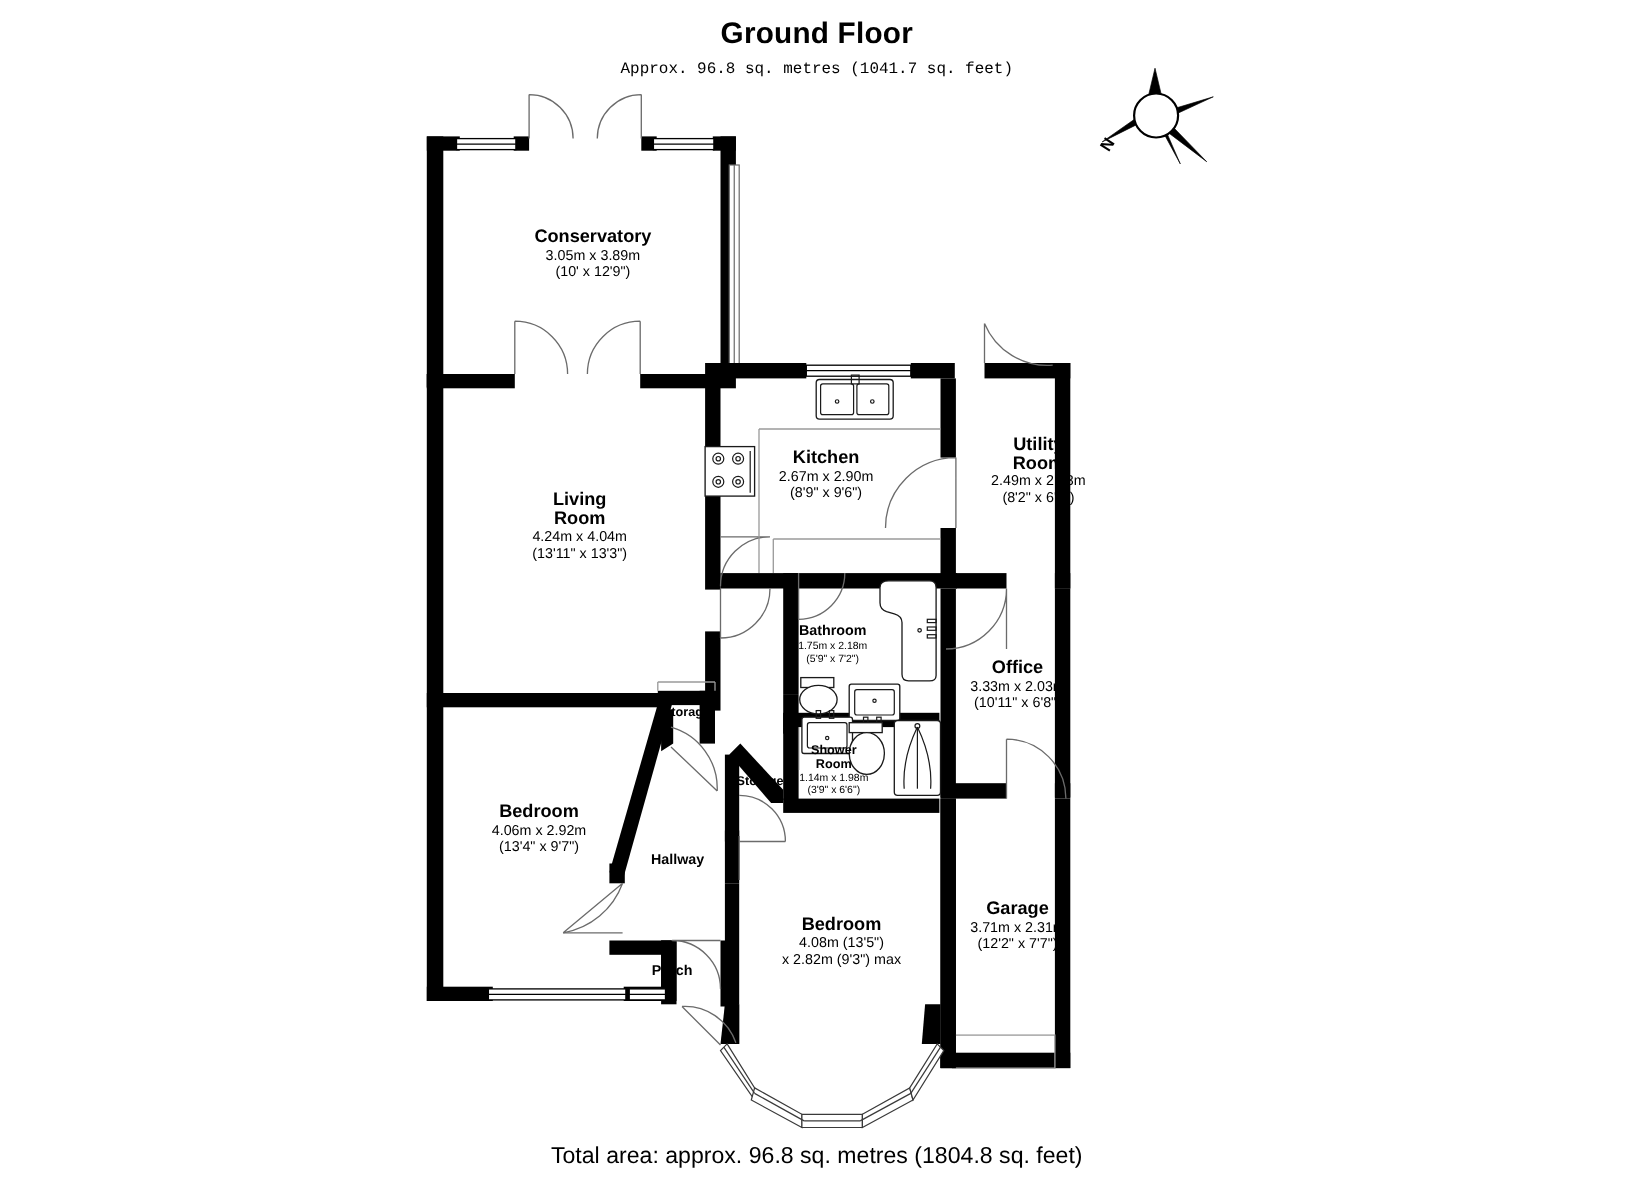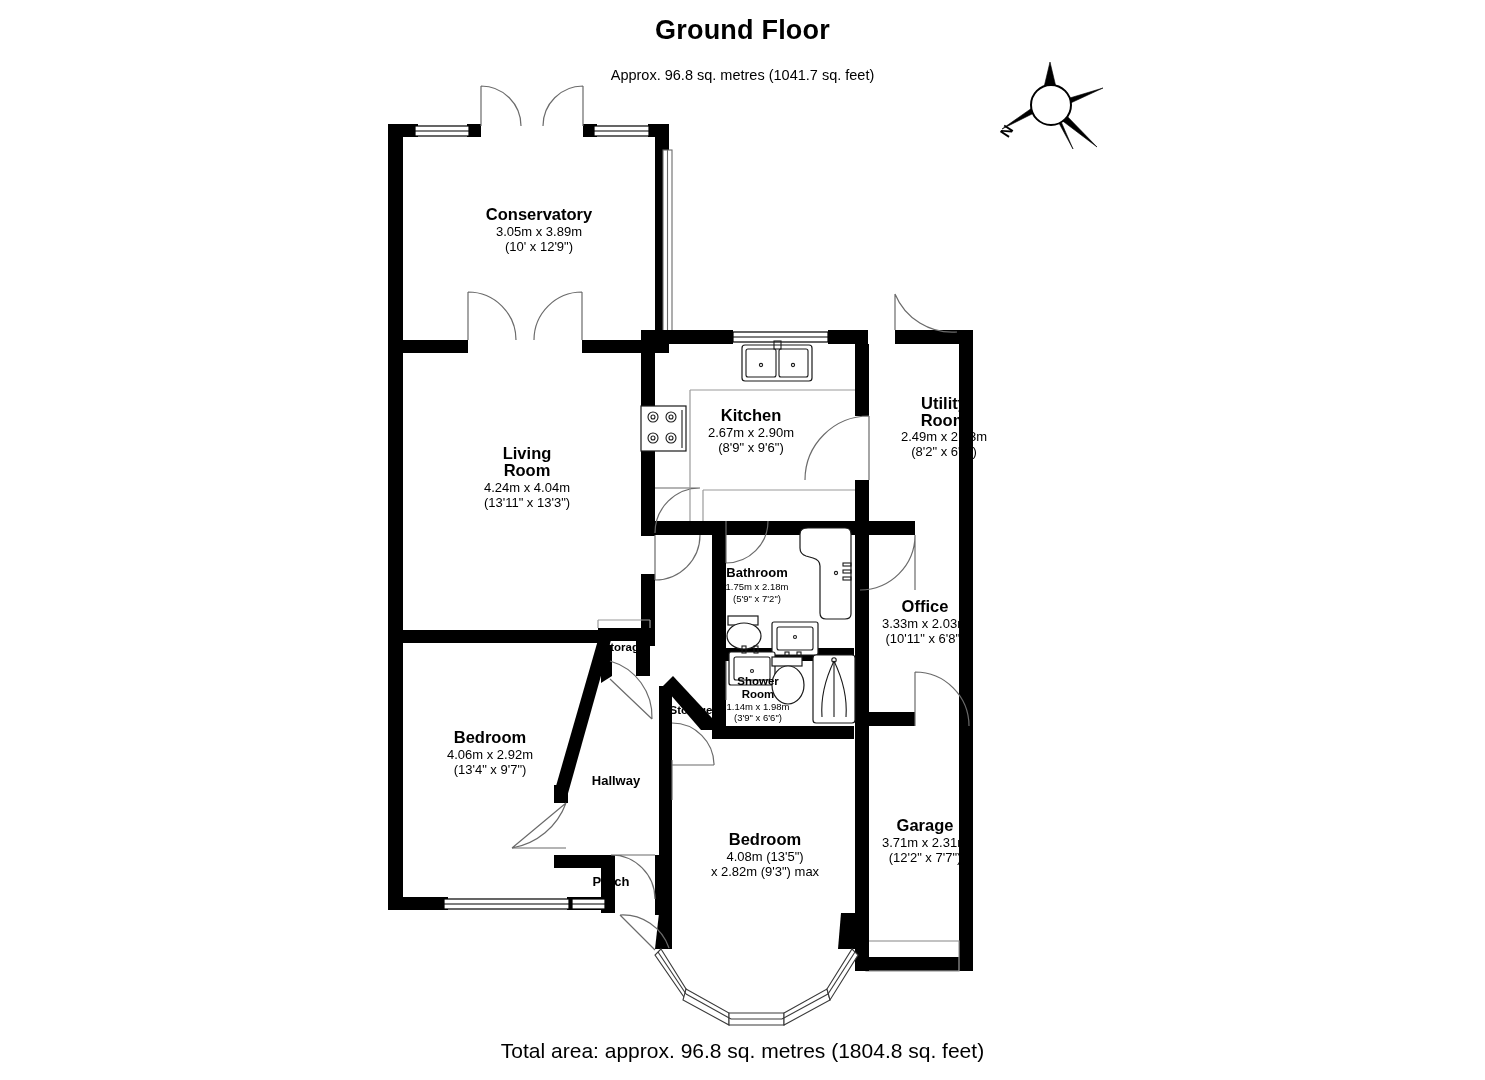--- a/index.html
+++ b/index.html
@@ -29,22 +29,23 @@
   }
   .title-main {
     font-size: 27px;
     font-weight: bold;
     letter-spacing: 0.2px;
     line-height: 1.1;
   }
   .title-sub {
     font-size: 14.5px;
     font-weight: normal;
-    margin-top: 22px;
+    margin-top: 10px;
     line-height: 1.1;
+    font-family: Liberation Mono, monospace;
   }
   .footer-block {
     position: absolute;
     bottom: 18px;
     left: 0;
     width: 1485px;
     text-align: center;
     font-size: 21px;
     line-height: 1.1;
   }

